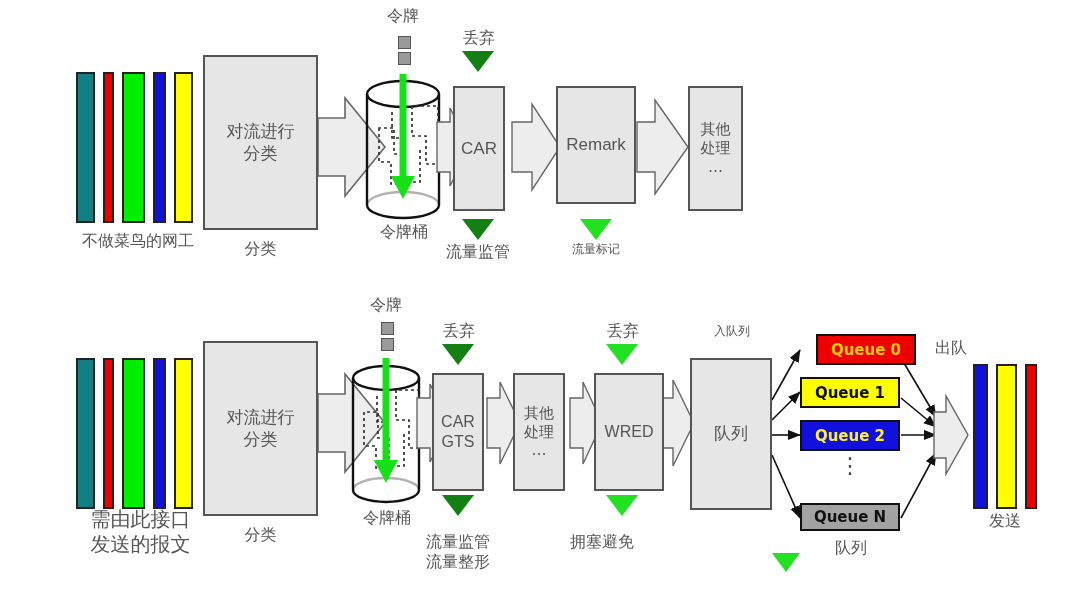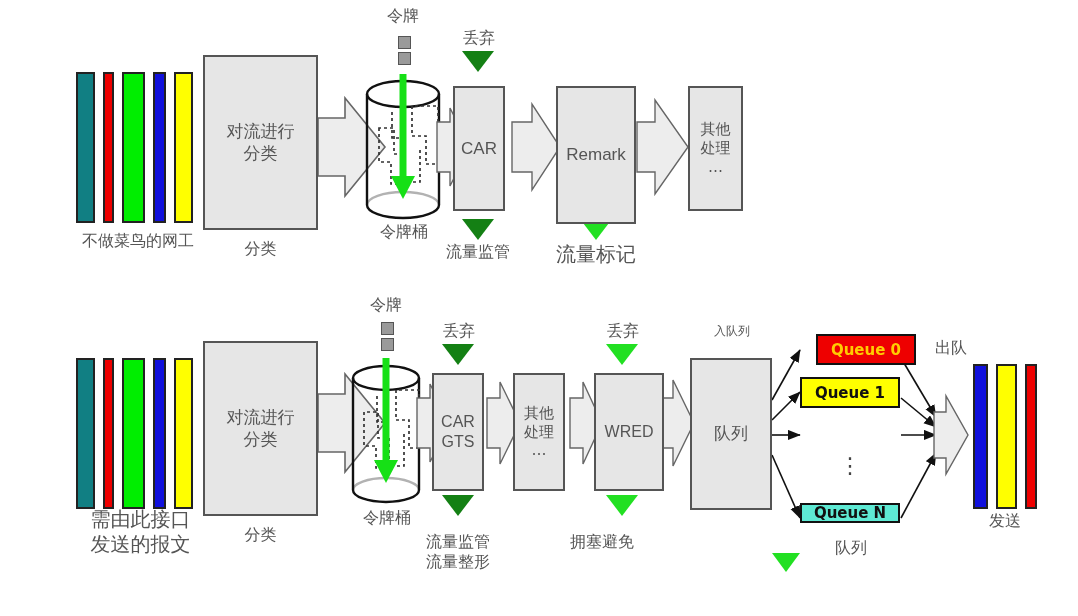--- a/index.html
+++ b/index.html
@@ -196,24 +196,24 @@
   <div class="tok" style="left:398px;top:52px;width:11px;height:11px;"></div>
   <div class="lbl" style="left:365px;top:222px;width:78px;font-size:16px;">令牌桶</div>
 
   <div class="lbl" style="left:448px;top:28px;width:62px;font-size:16px;">丢弃</div>
 
   <div class="box" style="left:453px;top:86px;width:52px;height:125px;font-size:17px;">
     <span>CAR</span>
   </div>
   <div class="lbl" style="left:428px;top:242px;width:100px;font-size:16px;">流量监管</div>
 
-  <div class="box" style="left:556px;top:86px;width:80px;height:138px;font-size:17px;">
+  <div class="box" style="left:556px;top:86px;width:80px;height:118px;font-size:17px;">
     <span>Remark</span>
   </div>
-  <div class="lbl" style="left:546px;top:242px;width:100px;font-size:20px;">流量标记</div>
+  <div class="lbl" style="left:546px;top:242px;width:100px;font-size:12px;">流量标记</div>
 
   <div class="box" style="left:688px;top:86px;width:55px;height:125px;font-size:15px;">
     <span class="cn" style="white-space:pre-line;">其他
 处理
 …</span>
   </div>
 
   <div class="pkt" style="left:76px;top:358px;width:19px;height:151px;background:#117f83;"></div>
   <div class="pkt" style="left:103px;top:358px;width:11px;height:151px;background:#ee0000;"></div>
   <div class="pkt" style="left:122px;top:358px;width:23px;height:151px;background:#00ee00;"></div>
@@ -259,22 +259,25 @@
   <div class="box" style="left:690px;top:358px;width:82px;height:152px;font-size:17px;">
     <span class="cn">队列</span>
   </div>
 
   <div class="q" style="left:816px;top:334px;width:100px;height:31px;background:#ee0000;color:#ffcc00;font-size:15px;">
     <span>Queue 0</span>
   </div>
   <div class="q" style="left:800px;top:377px;width:100px;height:31px;background:#ffff00;color:#111111;font-size:15px;">
     <span>Queue 1</span>
   </div>
+  <div class="q" style="left:800px;top:420px;width:100px;height:31px;background:#1111dd;color:#ffee33;font-size:15px;">
+    <span>Queue 2</span>
+  </div>
   <div class="dots" style="left:826px;top:455px;width:48px;font-size:22px;line-height:1;">⋮</div>
-  <div class="q" style="left:800px;top:503px;width:100px;height:20px;background:#5eead4;color:#111111;font-size:15px;">
+  <div class="q" style="left:800px;top:503px;width:100px;height:28px;background:#a3a3a3;color:#111111;font-size:15px;">
     <span>Queue N</span>
   </div>
   <div class="lbl" style="left:820px;top:538px;width:62px;font-size:16px;">队列</div>
 
   <div class="lbl" style="left:920px;top:338px;width:62px;font-size:16px;">出队</div>
 
   <div class="pkt" style="left:973px;top:364px;width:15px;height:145px;background:#1111dd;"></div>
   <div class="pkt" style="left:996px;top:364px;width:21px;height:145px;background:#ffff00;"></div>
   <div class="pkt" style="left:1025px;top:364px;width:12px;height:145px;background:#ee0000;"></div>
   <div class="lbl" style="left:972px;top:511px;width:66px;font-size:16px;">发送</div>

